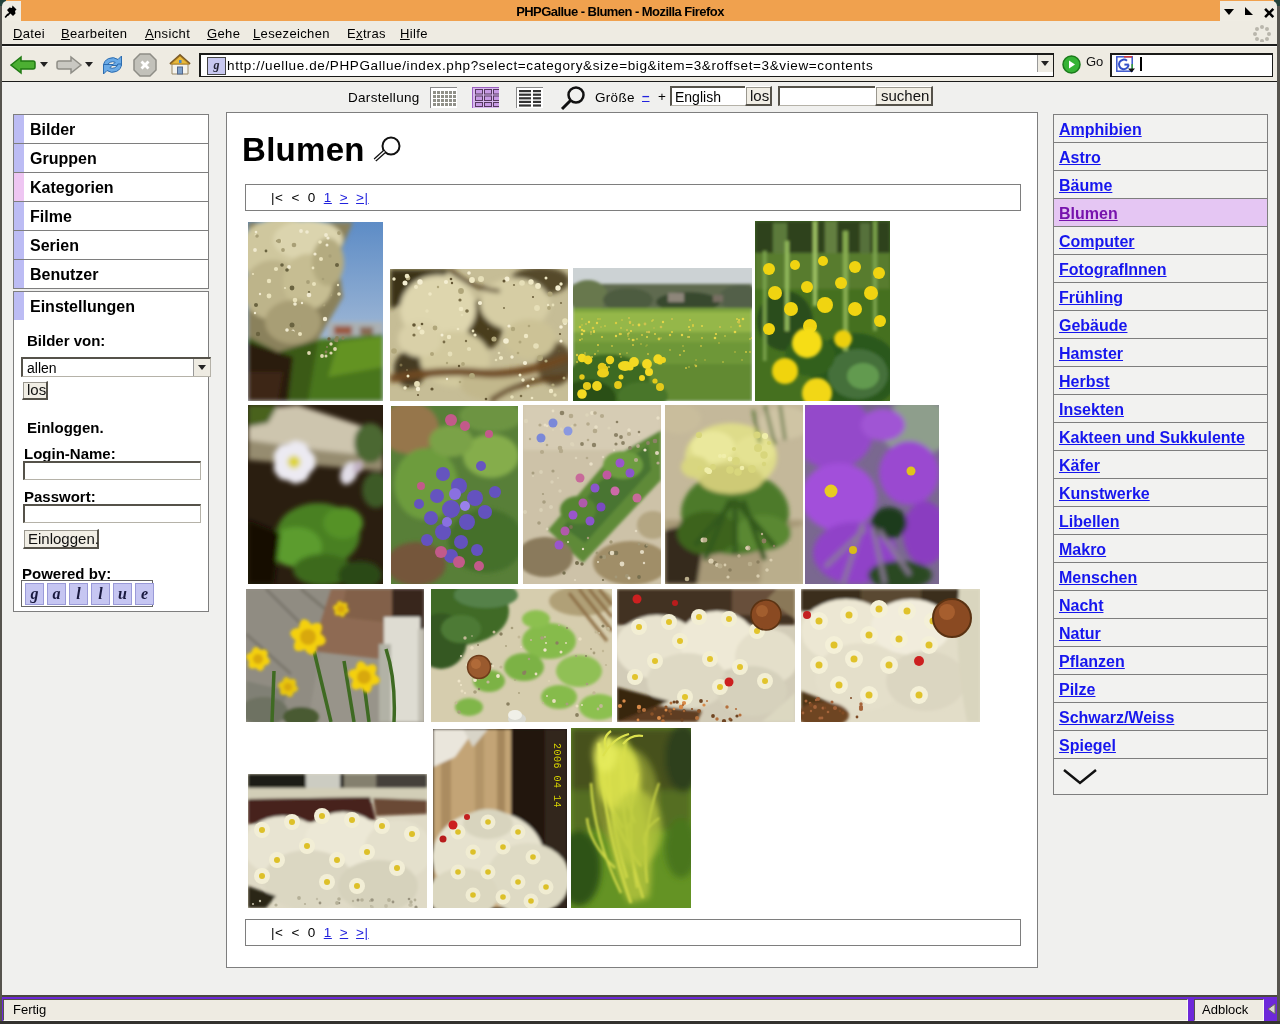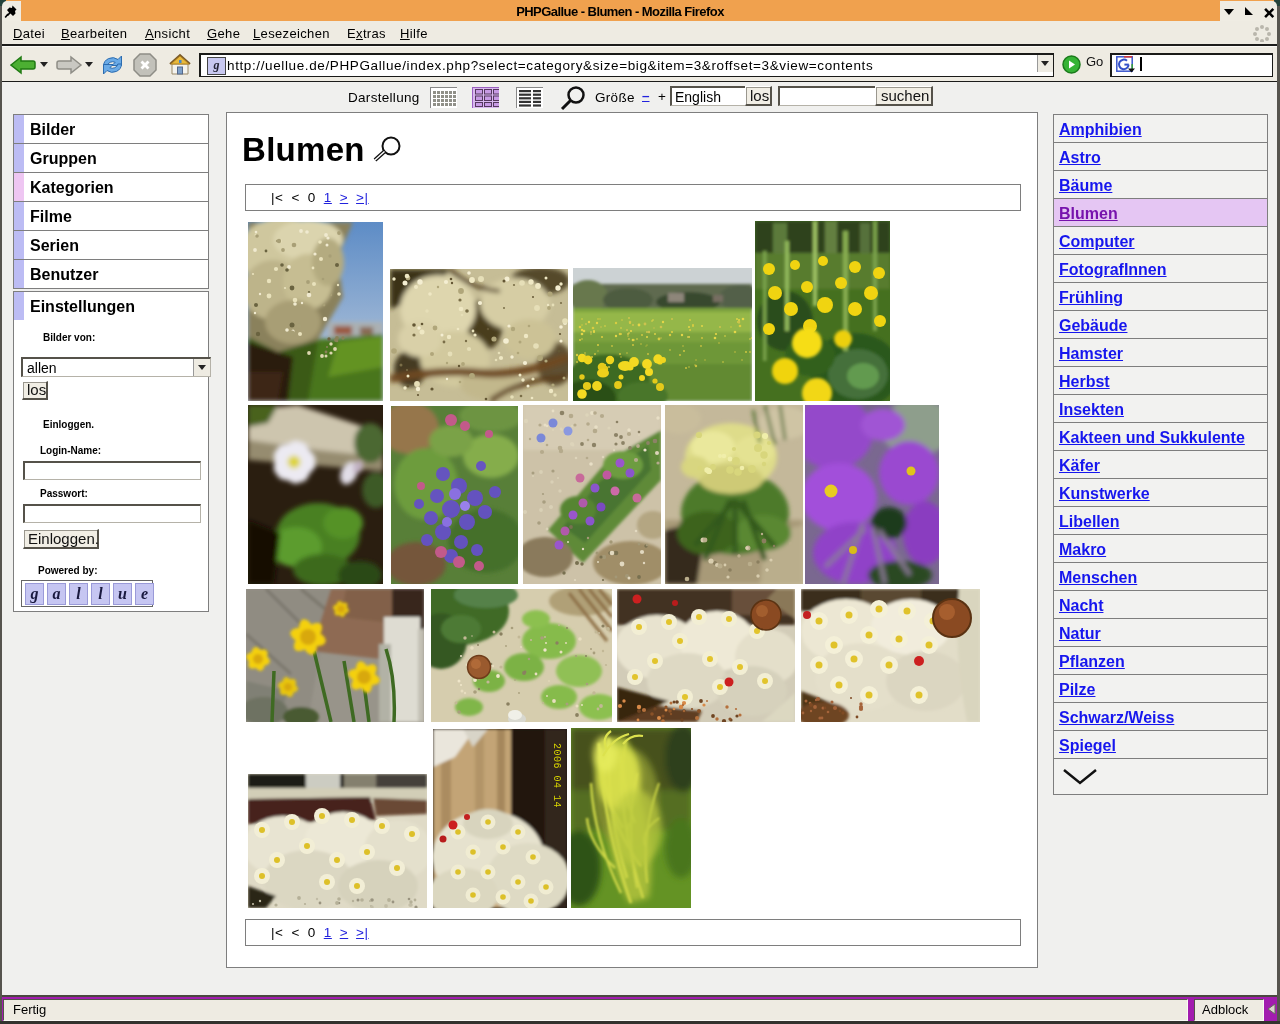--- a/index.html
+++ b/index.html
@@ -41,23 +41,23 @@
 #content{position:absolute;left:224px;top:30px;width:810px;height:854px;background:#fff;border:1px solid #7e7e7e;}
 h1{position:absolute;left:15px;top:18px;margin:0;font-size:33px;font-weight:bold;color:#000;letter-spacing:0.3px;}
 .pagebar{position:absolute;left:18px;width:774px;height:25px;border:1px solid #7e7e7e;font-size:13.5px;}
 .pagebar span{position:absolute;left:25px;top:5px;letter-spacing:0.6px;word-spacing:3.5px;}
 .pagebar a{color:#2222dd;}
 a.und{text-decoration:underline;}
 .ph{position:absolute;}
 
 .btn3d{position:absolute;background:#f1eee5;border-top:1px solid #fff;border-left:1px solid #fff;border-right:2px solid #55524a;border-bottom:2px solid #55524a;box-shadow:1px 1px 0 #9a978e inset;font-size:15px;color:#111;}
 .inp{position:absolute;background:#fff;border:1px solid #b5b2a8;border-top:2px solid #55524a;border-left:2px solid #55524a;padding-left:28px;}
-.lbl{position:absolute;font-size:10px;font-weight:bold;color:#000;margin-left:16px;}
+.lbl{position:absolute;font-size:15px;font-weight:bold;color:#000;}
 
-#statusbar{left:0;top:995px;width:1280px;height:26px;background:#a21caf;border-top:2px solid #4a4840;}
+#statusbar{left:0;top:995px;width:1280px;height:26px;background:#6d28d9;border-top:2px solid #4a4840;}
 .sfield{position:absolute;top:2px;height:20px;background:#eeebe2;border-top:1px solid #55524a;border-left:1px solid #55524a;border-right:1px solid #fbfaf6;border-bottom:1px solid #fbfaf6;font-size:13px;color:#000;}
 
 #edgeL{left:0;top:6px;width:2px;height:1018px;background:#56544e;}
 #edgeR{left:1277px;top:6px;width:3px;height:1018px;background:#56544e;}
 #edgeB{left:0;top:1021px;width:1280px;height:3px;background:#33322e;}
 </style></head>
 <body>
 <div id="win">
 
 <div class="abs" id="titlebar"></div>

